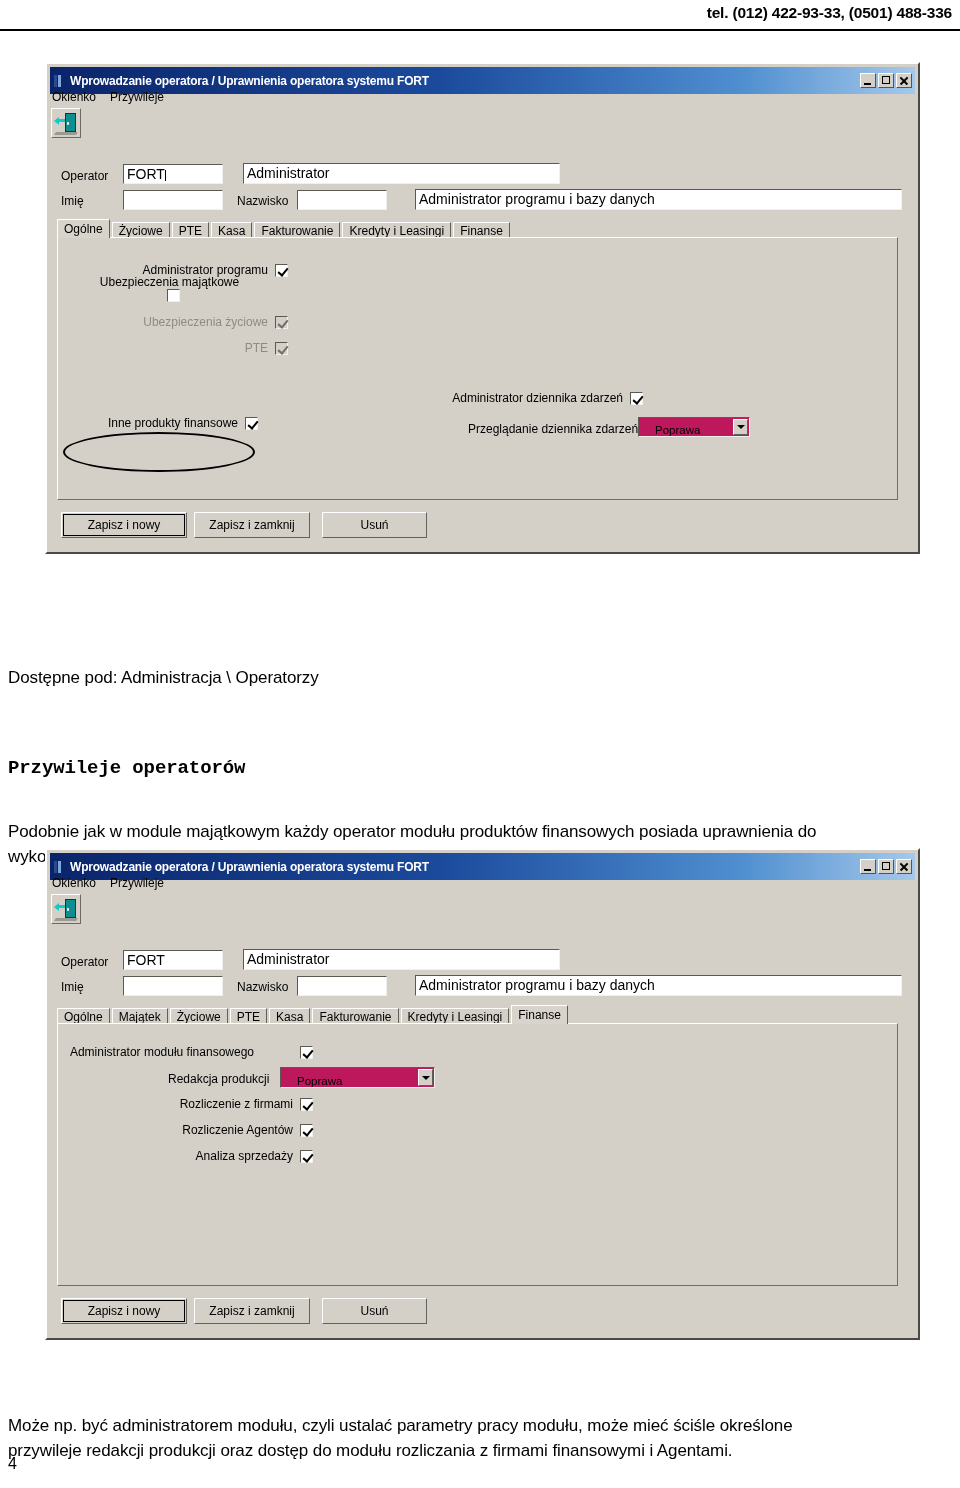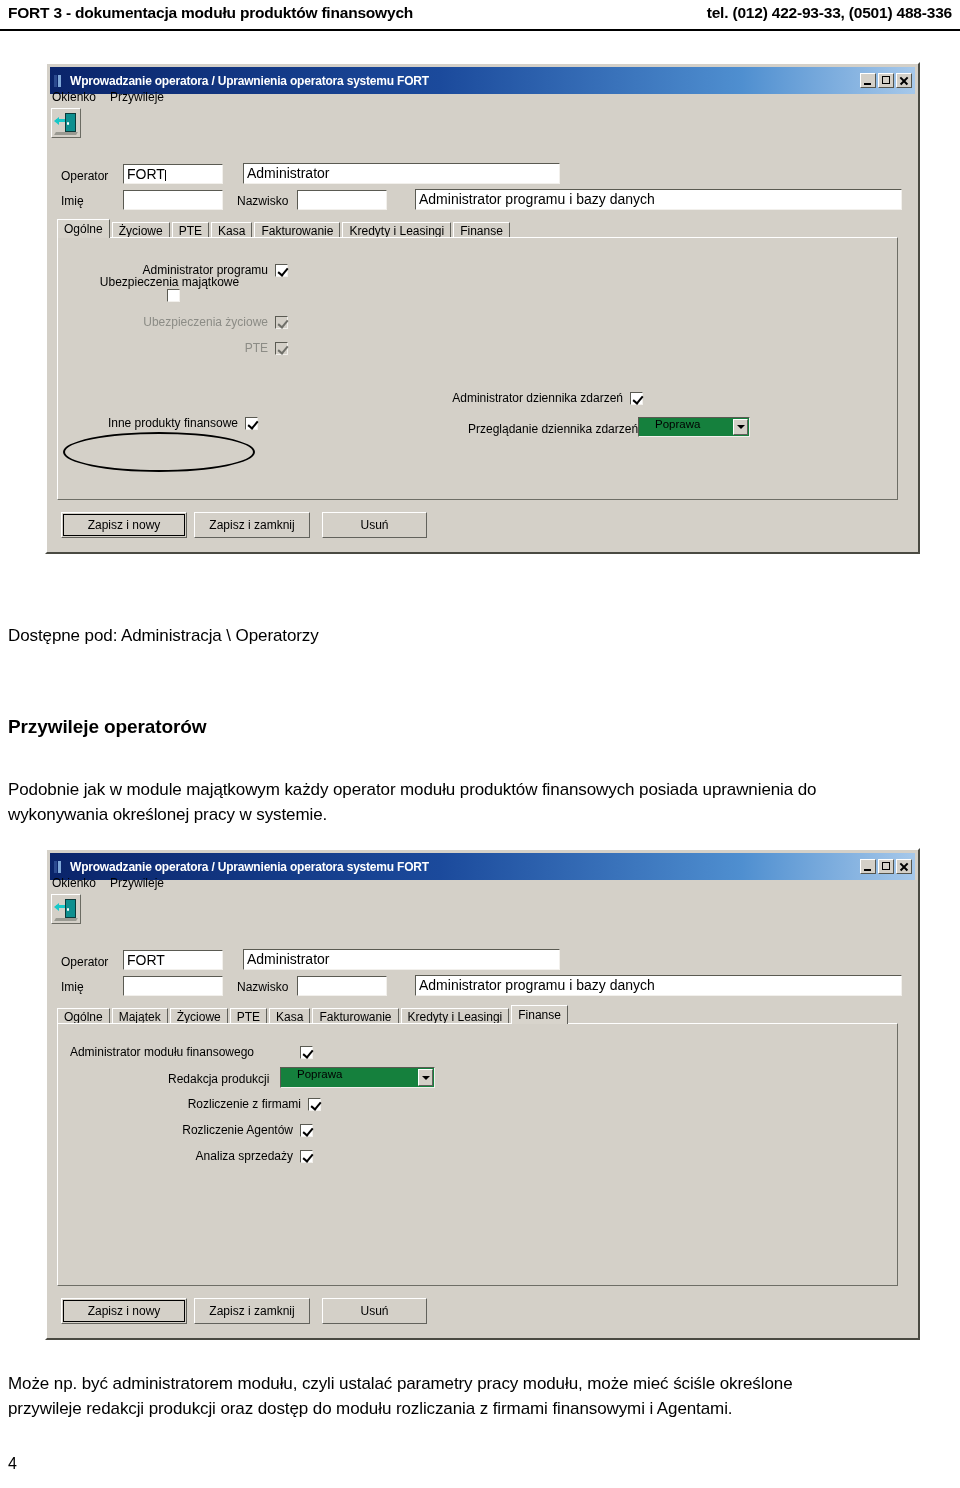--- a/index.html
+++ b/index.html
@@ -292,28 +292,28 @@
     transform: rotate(40deg);
   }
   .cbox.dim.checked::after {
     border-right-color: #6f6f69;
     border-bottom-color: #6f6f69;
   }
 
   
   .combo {
     position: absolute;
-    background: #15803d;
+    background: #be185d;
     border-top: 1.6px solid #5a5a52;
     border-left: 1.6px solid #5a5a52;
     border-right: 1.6px solid #f2f0ec;
     border-bottom: 1.6px solid #f2f0ec;
     box-sizing: border-box;
     display: flex;
-    align-items: flex-start;
+    align-items: flex-end;
     font-size: 11.5px;
     padding-left: 16px;
   }
   .combo-text { flex: 1 1 auto; white-space: nowrap; }
   .combo-btn {
     width: 15px;
     align-self: stretch;
     margin: 1px 1px 1px 0;
     background: #d4d0c8;
     border-top: 1.4px solid #ffffff;
@@ -360,33 +360,33 @@
     box-sizing: border-box;
     pointer-events: none;
   }
 
   
   .btext {
     position: absolute;
     font-size: 17px;
     line-height: 25px;
     letter-spacing: -0.1px;
+    margin-top: 42px;
   }
   .btext.bold { font-weight: bold; font-size: 19px; }
   .pagenum {
     position: absolute;
     font-size: 16px;
   }
 </style>
 </head>
 <body>
 
 <div class="page-header">
   <div class="page-header-inner">
-    <div class="hdr-left">FORT 3 - dokumentacja modułu produktów finansowych</div>
     <div class="hdr-right">tel. (012) 422-93-33, (0501) 488-336</div>
     <div class="hdr-rule"></div>
   </div>
 </div>
 
 <div class="win" style="left:45px; top:62px; width:875px; height:492px;">
 
   <div class="titlebar" style="width:865px;">
     <div class="titlebar-icon">
       <div class="tb-i1"></div>
@@ -502,21 +502,21 @@
     <span>Zapisz i zamknij</span>
   </div>
   <div class="pbtn" style="left:275px; top:448px; width:105px; height:26px;">
     <span>Usuń</span>
   </div>
 </div>
 
 <div class="annot-ellipse" style="left:63px; top:432px; width:192px; height:40px;"></div>
 
 <div class="btext" style="left:8px; top:623px;">Dostępne pod: Administracja \ Operatorzy</div>
-<div class="btext bold" style="left:8px; top:714px;">Przywileje operatorów</div>
+<div class="btext bold" style="left:8px; top:714px;font-family:Liberation Mono, monospace;">Przywileje operatorów</div>
 <div class="btext" style="left:8px; top:777px;">Podobnie jak w module majątkowym każdy operator modułu produktów finansowych posiada uprawnienia do</div>
 <div class="btext" style="left:8px; top:802px;">wykonywania określonej pracy w systemie.</div>
 
 <div class="win" style="left:45px; top:848px; width:875px; height:492px;">
 
   <div class="titlebar" style="width:865px;">
     <div class="titlebar-icon">
       <div class="tb-i1"></div>
         <div class="tb-i2"></div>
     </div>
@@ -593,21 +593,21 @@
       <span class="cb-label">Administrator modułu finansowego</span>
       <span class="cbox checked"></span>
     </div>
 
     <div class="fld-label" style="left:110px; top:48px;">Redakcja produkcji</div>
     <div class="combo" style="left:222px; top:43px; width:155px; height:21px;">
       <span class="combo-text">Poprawa</span>
       <span class="combo-btn"></span>
     </div>
 
-    <div class="cbrow" style="left:8px; top:73px; width:255px;">
+    <div class="cbrow" style="left:0px; top:73px; width:255px;">
       <span class="cb-label">Rozliczenie z firmami</span>
       <span class="cbox checked"></span>
     </div>
 
     <div class="cbrow" style="left:0px; top:99px; width:255px;">
       <span class="cb-label">Rozliczenie Agentów</span>
       <span class="cbox checked"></span>
     </div>
 
     <div class="cbrow" style="left:0px; top:125px; width:255px;">

